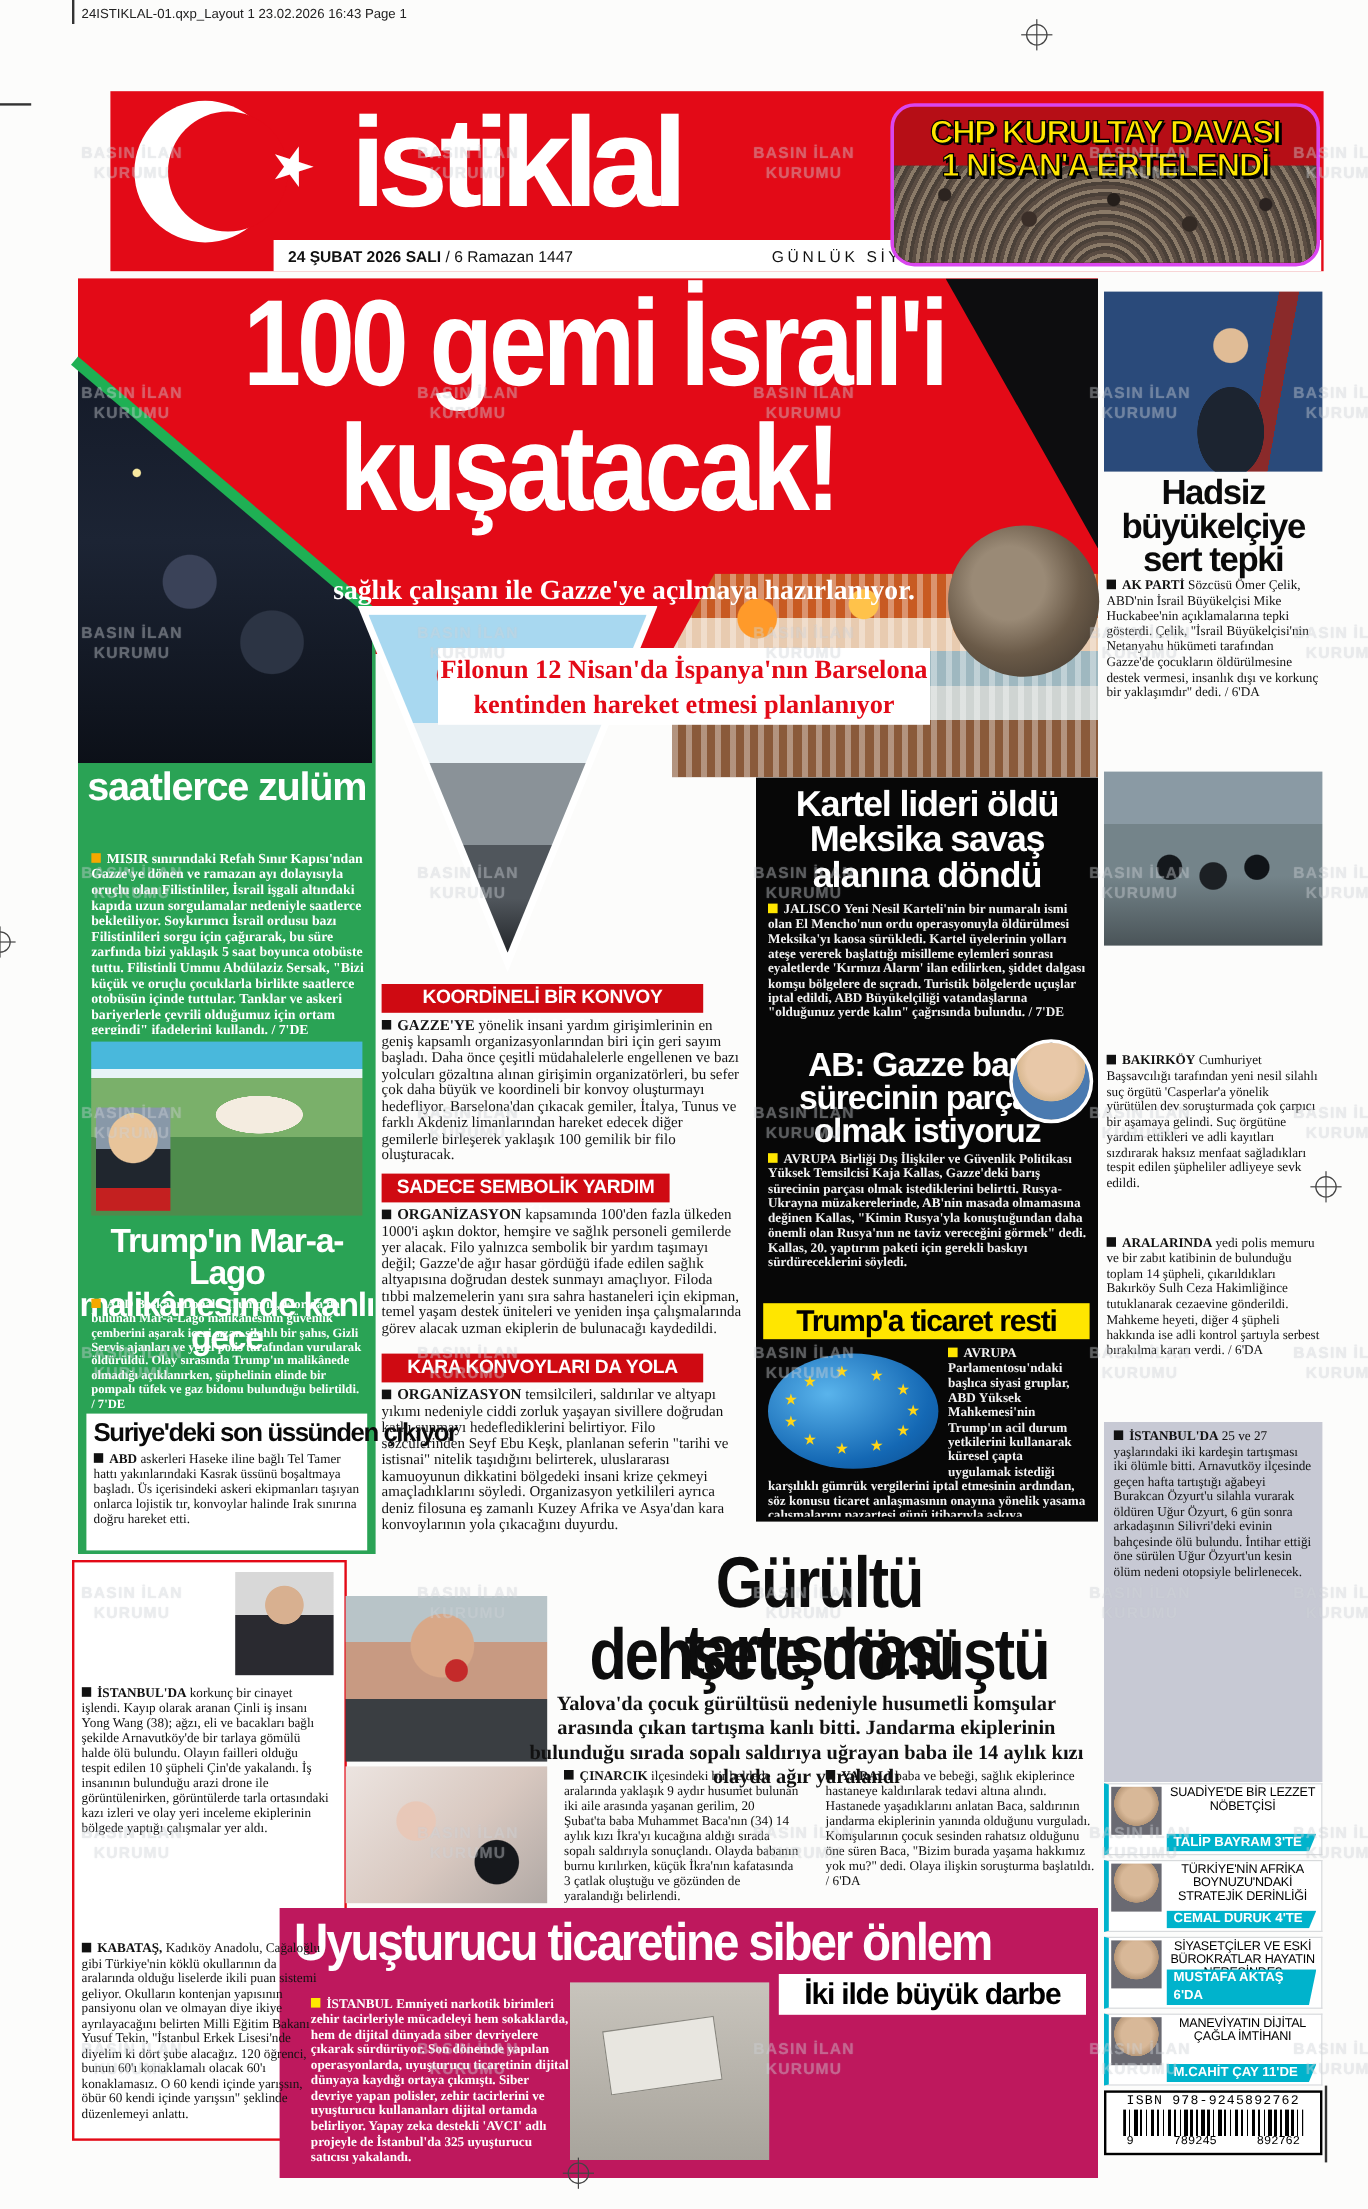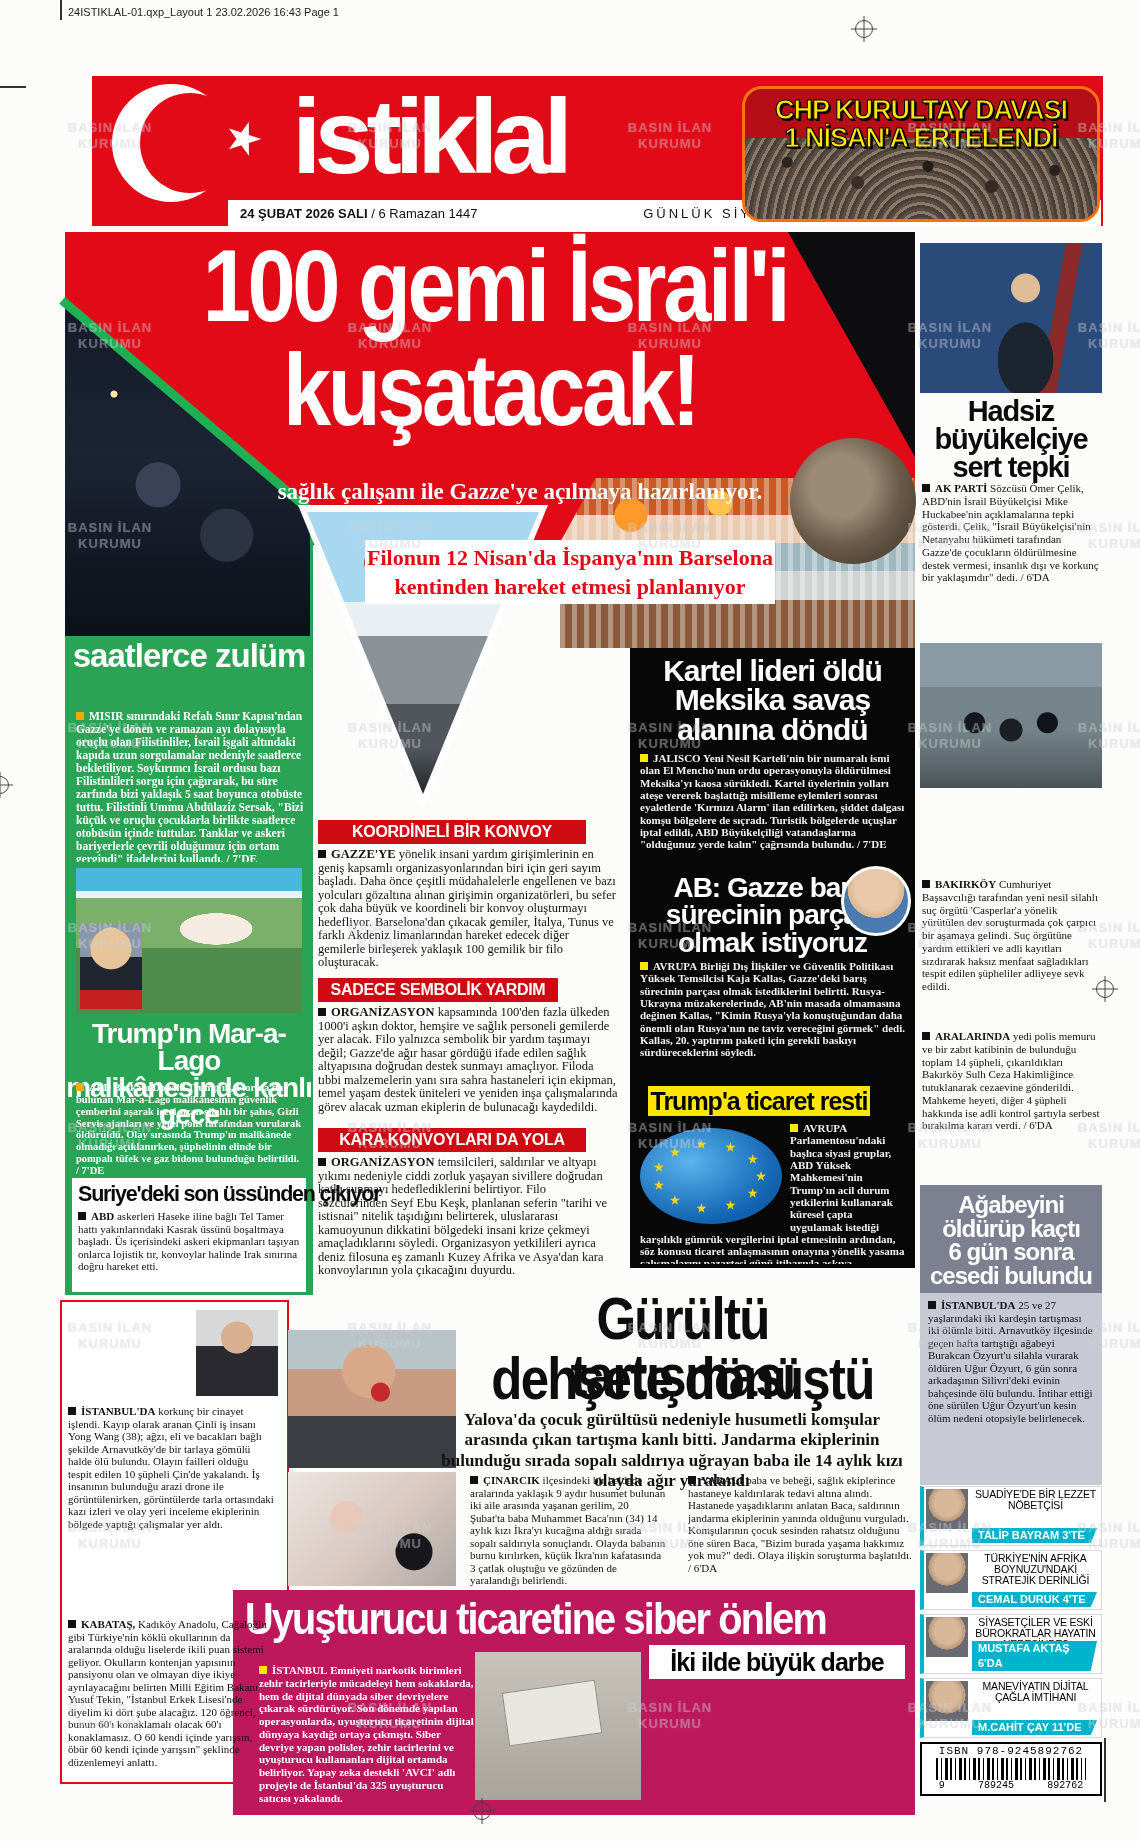--- a/index.html
+++ b/index.html
@@ -13,21 +13,21 @@
   .reg::after{content:"";position:absolute;top:50%;left:-5px;right:-5px;height:1px;background:#444;transform:translateY(-50%);}
   
   .mast{position:absolute;background:#e30a17;z-index:1;}
   .cres{position:absolute;left:20px;top:8px;width:118px;height:118px;border-radius:50%;background:#fff;}
   .cres::after{content:"";position:absolute;left:28px;top:9px;width:100px;height:100px;border-radius:50%;background:#e30a17;}
   .cstar{position:absolute;left:112px;top:28px;font-size:44px;color:#fff;transform:rotate(18deg);z-index:2;}
   .logo{position:absolute;left:200px;top:0px;font-size:106px;font-weight:700;color:#fff;letter-spacing:-7px;}
   .datebar{position:absolute;background:#fff;display:flex;align-items:center;justify-content:space-between;
            padding:0 12px;box-sizing:border-box;font-size:13px;color:#111;z-index:3;}
   .db-c{letter-spacing:3px;}
-  .chpbox{position:absolute;background:#b60e16;border:3px solid #f97316;border-radius:20px;overflow:hidden;z-index:4;}
+  .chpbox{position:absolute;background:#b60e16;border:3px solid #d946ef;border-radius:20px;overflow:hidden;z-index:4;}
   .chp-crowd{position:absolute;left:0;right:0;bottom:0;height:62%;
      background:
        radial-gradient(circle at 12% 30%,#2c2420 0 5px,transparent 6px),
        radial-gradient(circle at 32% 55%,#3a2e28 0 6px,transparent 7px),
        radial-gradient(circle at 52% 35%,#241e1a 0 5px,transparent 6px),
        radial-gradient(circle at 70% 60%,#332a24 0 6px,transparent 7px),
        radial-gradient(circle at 88% 40%,#2a2220 0 5px,transparent 6px),
        repeating-radial-gradient(circle at 50% 120%,#4a4038 0 3px,#8a7a68 3px 6px,#5a4c42 6px 9px),
        linear-gradient(180deg,#8e1118,#6a5a4c 40%,#38302a 100%);}
   .chp-t{position:absolute;left:0;right:0;top:8px;text-align:center;font-weight:700;font-size:27px;line-height:1.02;
@@ -252,21 +252,21 @@
       <div>alanına döndü</div>
     </div>
     <p class="dbody" style="left:10px;top:104px;width:265px;height:116px"><span class="sq yy"></span><b>JALISCO</b><span> Yeni Nesil Karteli'nin bir numaralı ismi olan El Mencho'nun ordu operasyonuyla öldürülmesi Meksika'yı kaosa sürükledi. Kartel üyelerinin yolları ateşe vererek başlattığı misilleme eylemleri sonrası eyaletlerde 'Kırmızı Alarm' ilan edilirken, şiddet dalgası komşu bölgelere de sıçradı. Turistik bölgelerde uçuşlar iptal edildi, ABD Büyükelçiliği vatandaşlarına "olduğunuz yerde kalın" çağrısında bulundu. / 7'DE</span></p>
     <div class="dt" style="top:226px;font-size:28px">
       <div>AB: Gazze barış</div>
       <div>sürecinin parçası</div>
       <div>olmak istiyoruz</div>
     </div>
     <div class="kallas" style="right:4px;top:218px;width:64px;height:64px"></div>
     <p class="dbody" style="left:10px;top:312px;width:265px;height:118px"><span class="sq yy"></span><b>AVRUPA</b><span> Birliği Dış İlişkiler ve Güvenlik Politikası Yüksek Temsilcisi Kaja Kallas, Gazze'deki barış sürecinin parçası olmak istediklerini belirtti. Rusya-Ukrayna müzakerelerinde, AB'nin masada olmamasına değinen Kallas, "Kimin Rusya'yla konuştuğundan daha önemli olan Rusya'nın ne taviz vereceğini görmek" dedi. Kallas, 20. yaptırım paketi için gerekli baskıyı sürdüreceklerini söyledi.</span></p>
-    <div class="yban" style="left:18px;top:438px;width:222px;height:30px">Trump'a ticaret resti</div>
+    <div class="yban" style="left:6px;top:438px;width:272px;height:30px">Trump'a ticaret resti</div>
     <div class="dbody" style="left:10px;top:474px;width:265px;height:142px">
       <div class="euglobe" id="euglobe">
           <span class="eustar" style="left: 116px; top: 42px;">★</span>
           <span class="eustar" style="left: 107.745px; top: 59.3005px;">★</span>
           <span class="eustar" style="left: 85.6016px; top: 71.1082px;">★</span>
           <span class="eustar" style="left: 56.5996px; top: 73.6743px;">★</span>
           <span class="eustar" style="left: 29.9472px; top: 66.184px;">★</span>
           <span class="eustar" style="left: 14.1064px; top: 51.0154px;">★</span>
           <span class="eustar" style="left: 14.1064px; top: 32.9846px;">★</span>
           <span class="eustar" style="left: 29.9472px; top: 17.816px;">★</span>
@@ -282,26 +282,20 @@
   <div class="bt" style="left:920px;top:398px;width:182px">
     <div>Hadsiz</div>
     <div>büyükelçiye</div>
     <div>sert tepki</div>
   </div>
   <p class="rbody" style="left:922px;top:482px;width:180px;height:150px"><span class="sq k"></span><b>AK PARTİ</b><span> Sözcüsü Ömer Çelik, ABD'nin İsrail Büyükelçisi Mike Huckabee'nin açıklamalarına tepki gösterdi. Çelik, "İsrail Büyükelçisi'nin Netanyahu hükümeti tarafından Gazze'de çocukların öldürülmesine destek vermesi, insanlık dışı ve korkunç bir yaklaşımdır" dedi. / 6'DA</span></p>
   <div class="casperph" style="left:920px;top:643px;width:182px;height:145px"></div>
   <p class="rbody" style="left:922px;top:878px;width:180px;height:148px"><span class="sq k"></span><b>BAKIRKÖY</b><span> Cumhuriyet Başsavcılığı tarafından yeni nesil silahlı suç örgütü 'Casperlar'a yönelik yürütülen dev soruşturmada çok çarpıcı bir aşamaya gelindi. Suç örgütüne yardım ettikleri ve adli kayıtları sızdırarak haksız menfaat sağladıkları tespit edilen şüpheliler adliyeye sevk edildi.</span></p>
   <p class="rbody" style="left:922px;top:1030px;width:180px;height:140px"><span class="sq k"></span><b>ARALARINDA</b><span> yedi polis memuru ve bir zabıt katibinin de bulunduğu toplam 14 şüpheli, çıkarıldıkları Bakırköy Sulh Ceza Hakimliğince tutuklanarak cezaevine gönderildi. Mahkeme heyeti, diğer 4 şüpheli hakkında ise adli kontrol şartıyla serbest bırakılma kararı verdi. / 6'DA</span></p>
   <div class="graybox" style="left:920px;top:1185px;width:182px;height:300px">
-    <div class="grayhead">
-      <div>Ağabeyini</div>
-      <div>öldürüp kaçtı</div>
-      <div>6 gün sonra</div>
-      <div>cesedi bulundu</div>
-    </div>
     <p class="kbody" style="position:static;margin:6px 8px 0"><span class="sq k"></span><b>İSTANBUL'DA</b><span> 25 ve 27 yaşlarındaki iki kardeşin tartışması iki ölümle bitti. Arnavutköy ilçesinde geçen hafta tartıştığı ağabeyi Burakcan Özyurt'u silahla vurarak öldüren Uğur Özyurt, 6 gün sonra arkadaşının Silivri'deki evinin bahçesinde ölü bulundu. İntihar ettiği öne sürülen Uğur Özyurt'un kesin ölüm nedeni otopsiyle belirlenecek.</span></p>
   </div>
 
   <div class="colm" style="left:920px;top:1486px;width:182px;height:60px">
     <div class="colph"></div>
     <div class="colt">SUADİYE'DE BİR LEZZET NÖBETÇİSİ</div>
     <div class="coln">TALİP BAYRAM 3'TE</div>
   </div>
   <div class="colm" style="left:920px;top:1550px;width:182px;height:60px">
     <div class="colph"></div>

